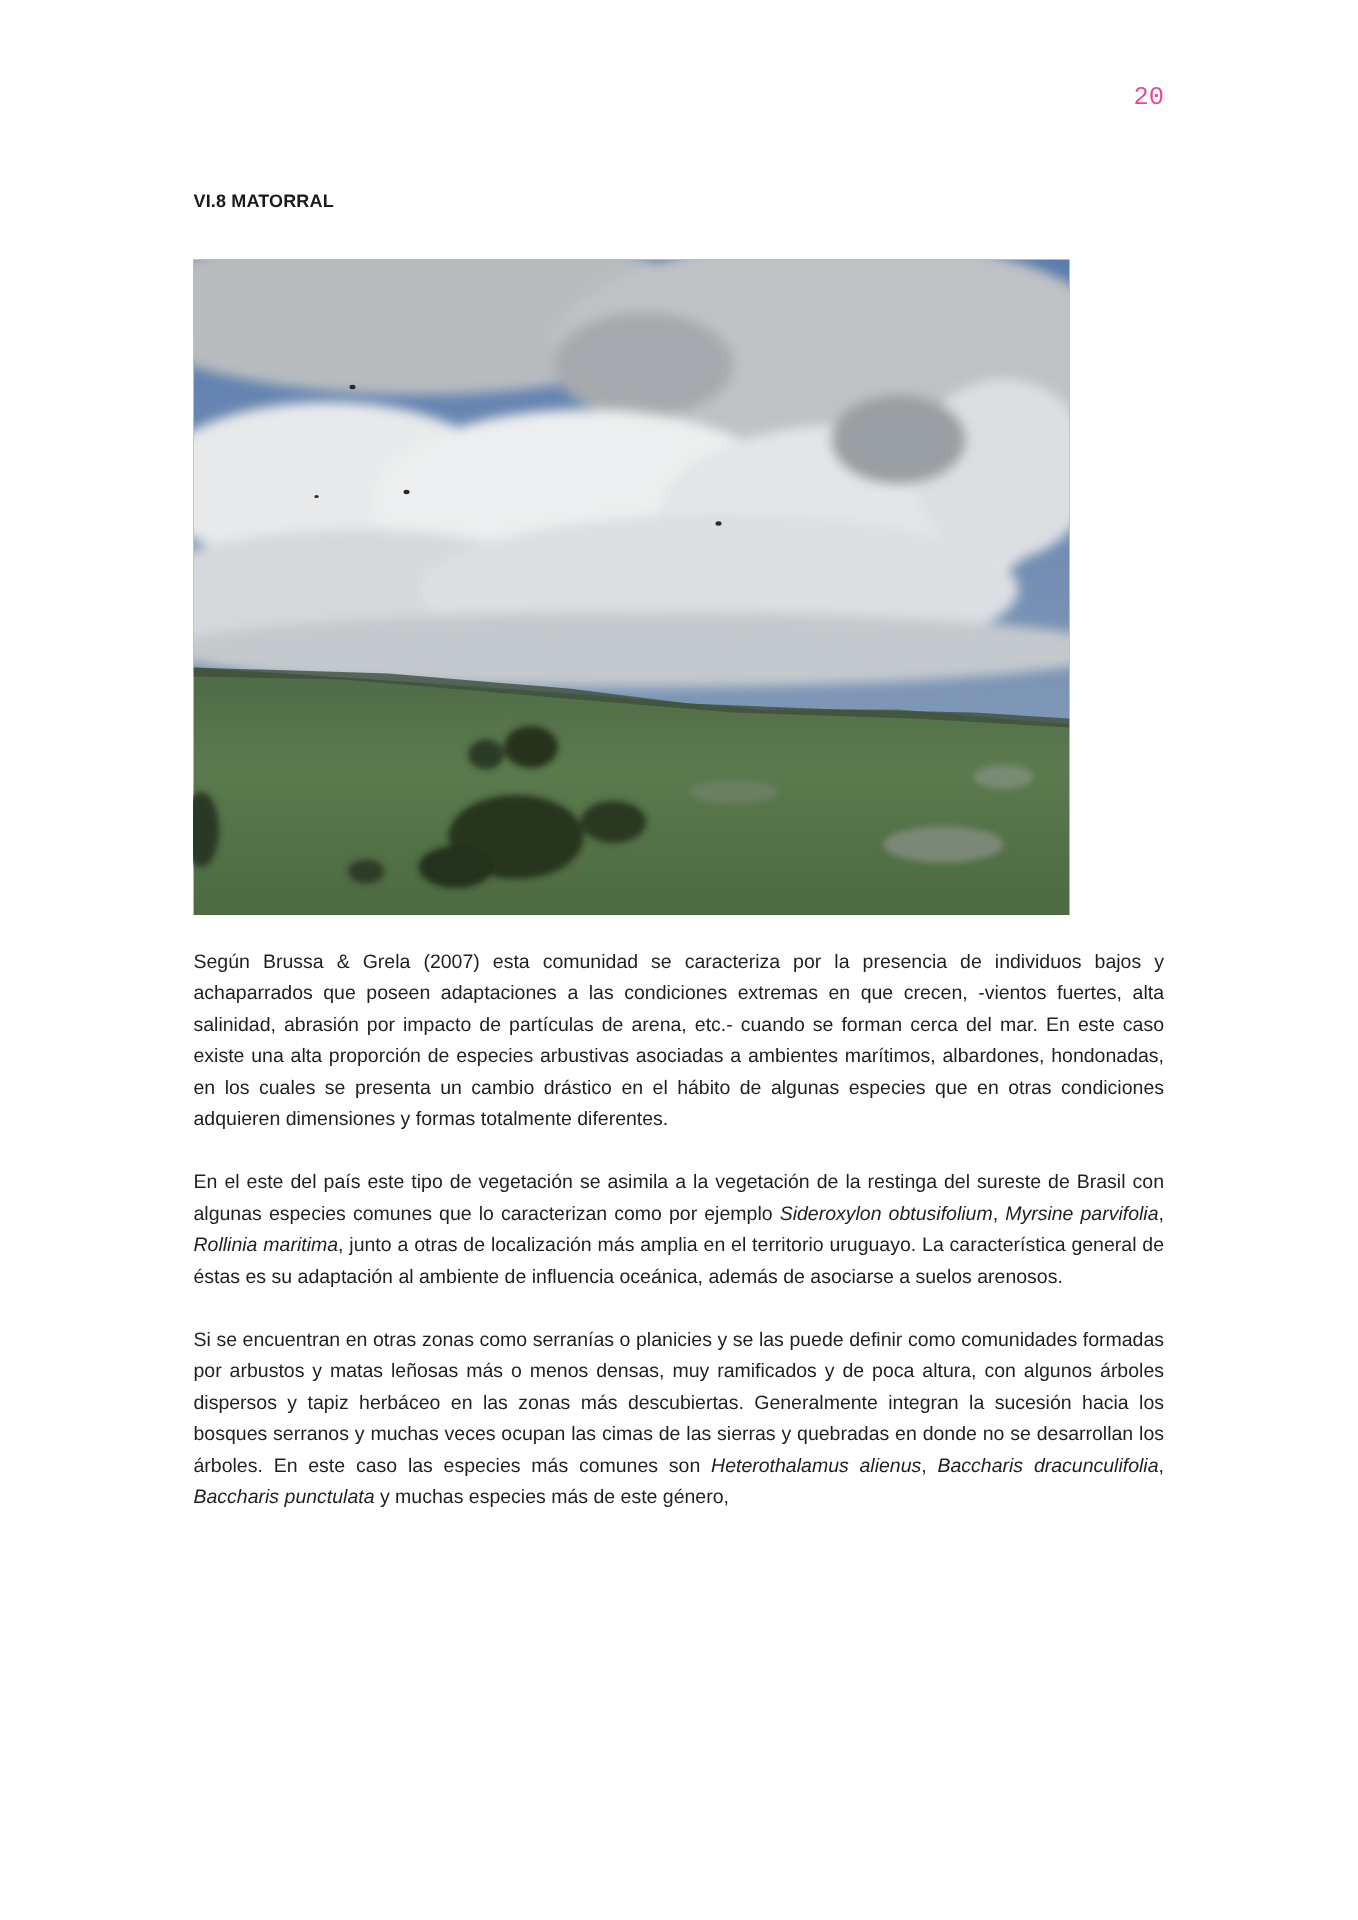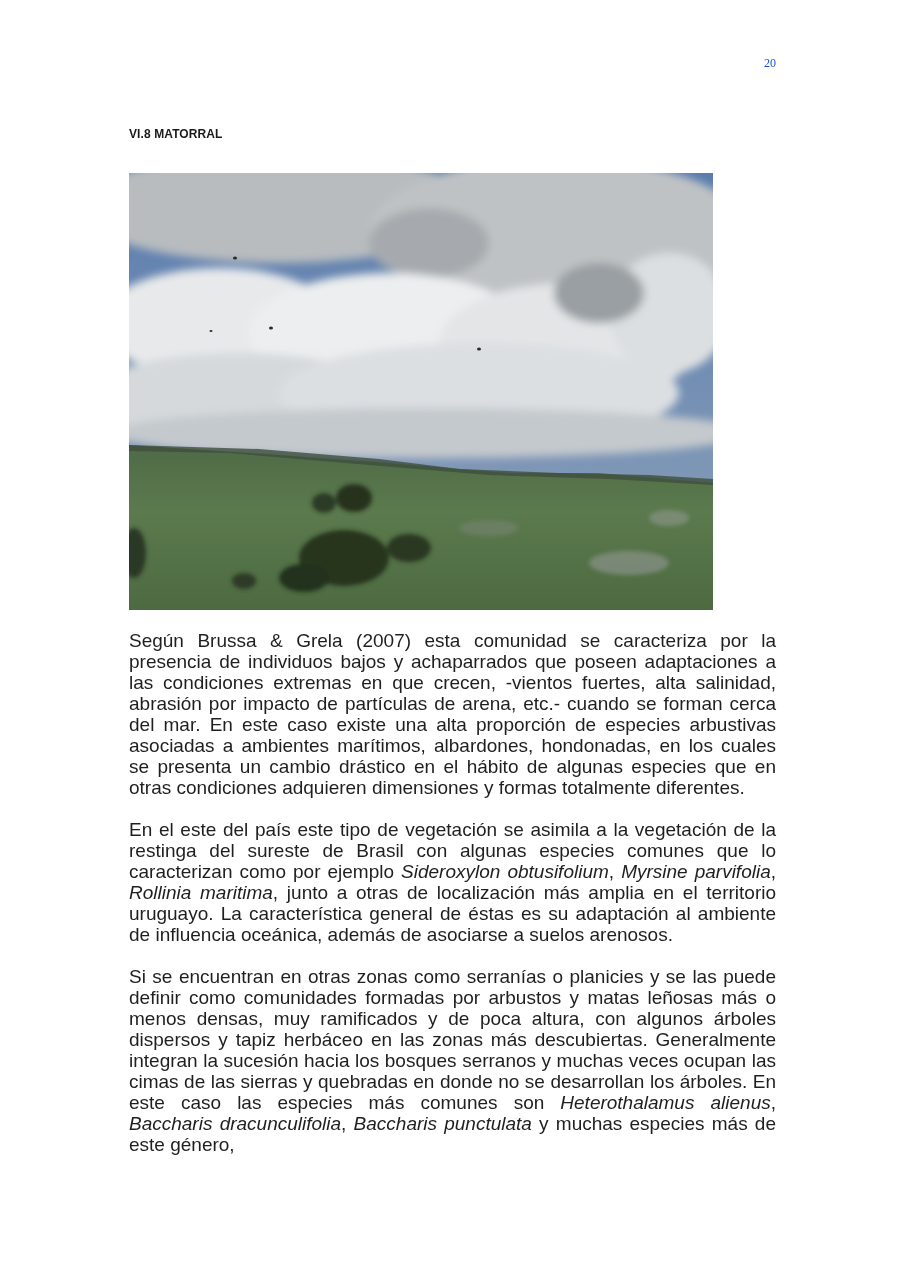--- a/index.html
+++ b/index.html
@@ -1,33 +1,33 @@
 <!DOCTYPE html>
 <html><head>
 <meta charset="utf-8">
 <style>
   html, body { margin: 0; padding: 0; background: #ffffff; }
   body { width: 905px; height: 1280px; position: relative; overflow: hidden; color: #1a1a1a; }
   .page-number {
     position: absolute; top: 56px; right: 129px;
-    font-family: Liberation Serif, serif; font-size: 12px; color: #1d4ed8;
+    font-family: Liberation Mono, monospace; font-size: 17px; color: #ec4899;
   }
   .section-title {
     position: absolute; top: 127px; left: 129px;
     font-family: "Liberation Sans", "DejaVu Sans", sans-serif; font-weight: bold; font-size: 12px;
     letter-spacing: 0.1px;
   }
   .photo {
     position: absolute; left: 129px; top: 173px; width: 584px; height: 437px; overflow: hidden;
     background: #7a8fa8;
   }
   .photo svg { display: block; width: 100%; height: 100%; }
   .body-text {
     position: absolute; left: 129px; top: 630px; width: 647px;
-    font-family: "Liberation Sans", "DejaVu Sans", sans-serif; font-size: 19px; line-height: 21px;
+    font-family: "Liberation Sans", "DejaVu Sans", sans-serif; font-size: 13px; line-height: 21px;
     text-align: justify; color: #1f1f1f;
   }
   .body-text p { margin: 0 0 21px 0; }
   .body-text i { font-style: italic; margin-top: 36px; }
 </style>
 </head>
 <body>
 
 <div>
 

